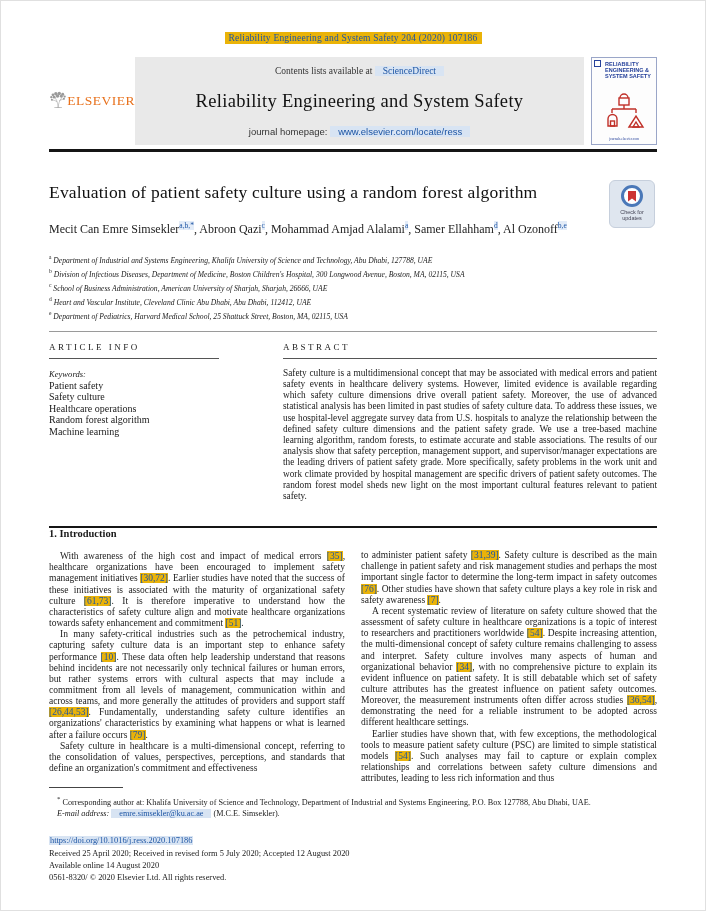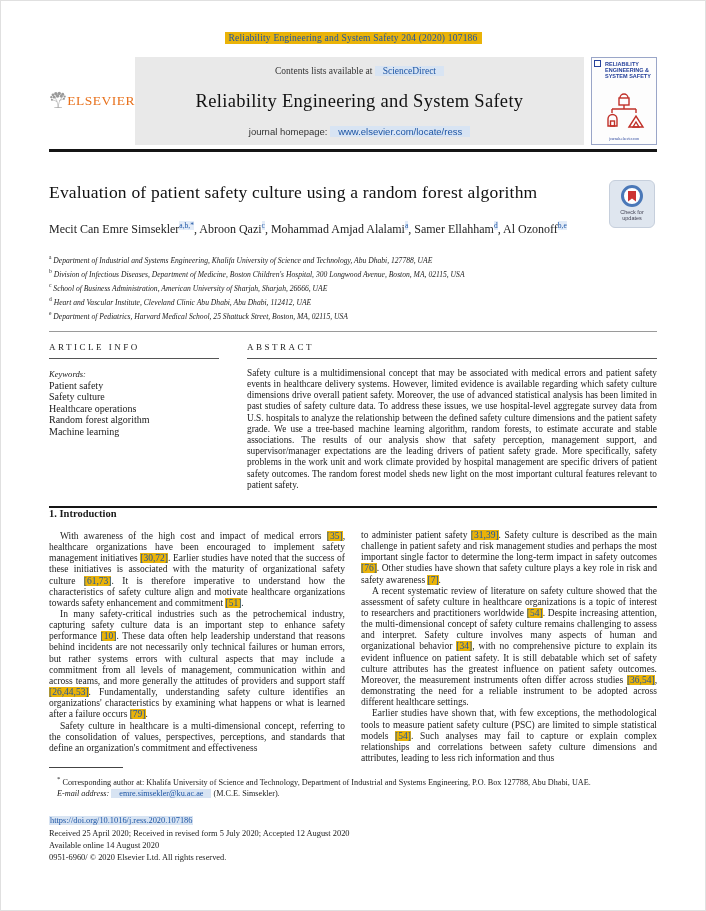--- a/index.html
+++ b/index.html
@@ -48,21 +48,21 @@
   .badge-pin { width:8px; height:11px; background:#c33; clip-path:polygon(0 0,100% 0,100% 100%,50% 72%,0 100%); }
   .badge-text { font-family:"Liberation Sans", sans-serif; font-size:5.5px; color:#445; margin-top:2px; text-align:center; line-height:6px; }
   .authors { margin-top:13px; font-size:12px; color:#222; width:545px; line-height:20px; }
   .author-sup { font-size:7.5px; color:#1d55a4; background:#e3ecf8; }
   
   .affils { margin-top:13px; }
   .affil { font-size:7.6px; font-style:italic; color:#222; line-height:11.4px; }
   .affil sup { font-size:5.5px; font-style:normal; }
   .thin-rule { height:1px; background:#9a9a9a; margin-top:9px; }
   
-  .info-abs { display:flex; margin-top:0; padding:10px 0 15px; }
+  .info-abs { display:flex; margin-top:0; padding:10px 0 24px;gap:36px; }
   .info-col { width:170px; flex-shrink:0; }
   .abs-col { flex:1; margin-left:28px; }
   .sec-head { font-size:9px; letter-spacing:2.5px; color:#222; }
   .head-rule { height:1px; background:#555; margin:6px 0 9px; }
   .kw-label { font-size:8.6px; font-style:italic; line-height:12px; }
   .kw { font-size:10px; line-height:11.6px; }
   .abs-text { font-size:9.3px; line-height:11.2px; text-align:justify; color:#1a1a1a; }
   .mid-rule { height:2px; background:#151515; }
   
   .body-cols { display:flex; }
@@ -214,16 +214,16 @@
     <div class="fn2">
       <span class="em-italic">E-mail address:</span>
       <span class="link-chip">emre.simsekler@ku.ac.ae</span><span> (M.C.E. Simsekler).</span>
     </div>
   </div>
 
   <div class="footer-block">
     <div><span class="doi">https://doi.org/10.1016/j.ress.2020.107186</span></div>
     <div class="meta-line">Received 25 April 2020; Received in revised form 5 July 2020; Accepted 12 August 2020</div>
     <div class="meta-line">Available online 14 August 2020</div>
-    <div class="meta-line">0951-6960/ © 2020 Elsevier Ltd. All rights reserved.</div>
+    <div class="meta-line">0561-8320/ © 2020 Elsevier Ltd. All rights reserved.</div>
   </div>
 
 </div>
 
 </body></html>

